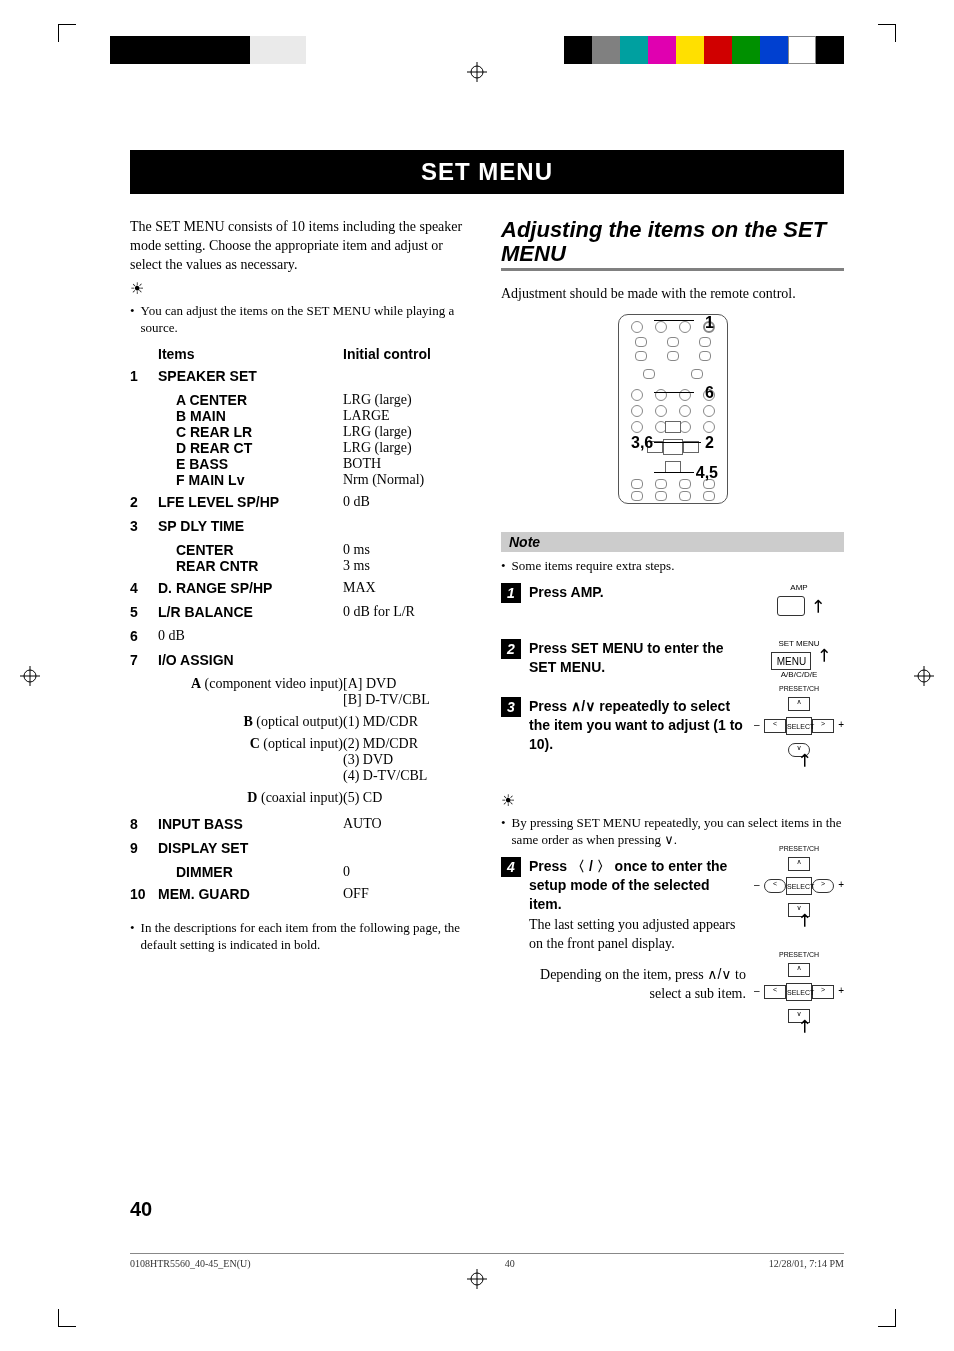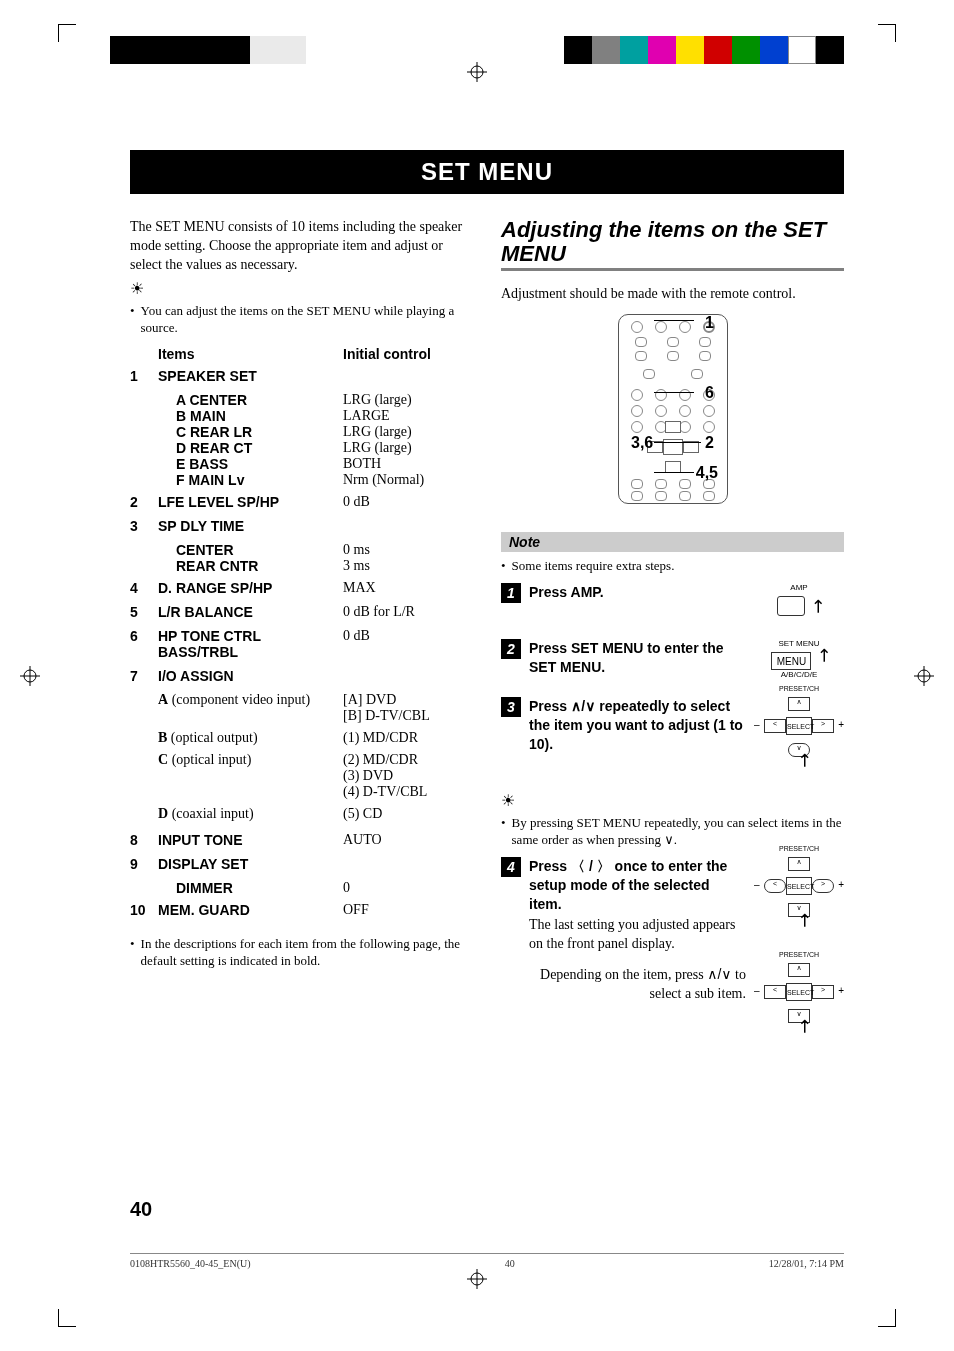--- a/index.html
+++ b/index.html
@@ -53,21 +53,21 @@
   .table .thead .c2 { flex: 1; }
   .table .thead .c3 { width: 130px; }
   .trow { display: flex; margin-bottom: 8px; }
   .trow .num { width: 28px; font-family: Helvetica, Arial, sans-serif; font-weight: bold; }
   .trow .name { flex: 1; font-family: Helvetica, Arial, sans-serif; font-weight: bold; }
   .trow .val { width: 130px; }
   .sub { margin-left: 28px; display: flex; }
   .sub .sname { flex: 1; font-family: Helvetica, Arial, sans-serif; font-weight: bold; padding-left: 18px; }
   .sub .sval { width: 130px; }
   .subplain { margin-left: 28px; display: flex; margin-bottom: 6px; }
-  .subplain .sname2 { flex: 1; }
+  .subplain .sname2 { flex: 1; text-align: right; }
   .subplain .sval2 { width: 130px; }
 
   .section-title { font-family: Helvetica, Arial, sans-serif; font-weight: bold; font-style: italic; font-size: 22px; color: #000; border-bottom: 3px solid #808080; padding-bottom: 2px; margin-bottom: 14px; line-height: 1.1; }
 
   .remote-block { text-align: center; margin: 10px 0 18px; position: relative; height: 200px; }
   .remote-block .remote { width: 110px; height: 190px; border: 1px solid #555; border-radius: 10px; margin: 0 auto; position: relative; background: #fff; }
   .remote .row { display: flex; justify-content: space-around; padding: 2px 6px; }
   .remote .btn { width: 12px; height: 10px; border: 1px solid #888; border-radius: 4px; }
   .remote .btn.round { border-radius: 50%; height: 12px; }
   .remote .cross { position: absolute; bottom: 30px; left: 50%; transform: translateX(-50%); width: 52px; height: 52px; }
@@ -252,21 +252,20 @@
                 <div class="name">D. RANGE SP/HP</div>
                 <div class="val">MAX</div>
               </div>
               <div class="trow">
                 <div class="num">5</div>
                 <div class="name">L/R BALANCE</div>
                 <div class="val">0 dB for L/R</div>
               </div>
               <div class="trow">
                 <div class="num">6</div>
-                <div class="name">HP TONE CTRL BASS/TRBL</div>
                 <div class="val">0 dB</div>
               </div>
               <div class="trow">
                 <div class="num">7</div>
                 <div class="name">I/O ASSIGN</div>
                 <div class="val"></div>
               </div>
               <div class="subplain">
                 <div class="sname2"><b>A</b> (component video input)</div>
                 <div class="sval2">[A] DVD<br>[B] D-TV/CBL</div>
@@ -279,21 +278,21 @@
                 <div class="sname2"><b>C</b> (optical input)</div>
                 <div class="sval2">(2) MD/CDR<br>(3) DVD<br>(4) D-TV/CBL</div>
               </div>
               <div class="subplain">
                 <div class="sname2"><b>D</b> (coaxial input)</div>
                 <div class="sval2">(5) CD</div>
               </div>
               <div style="height: 4px;"></div>
               <div class="trow">
                 <div class="num">8</div>
-                <div class="name">INPUT TONE</div>
+                <div class="name">INPUT BASS</div>
                 <div class="val">AUTO</div>
               </div>
               <div class="trow">
                 <div class="num">9</div>
                 <div class="name">DISPLAY SET</div>
                 <div class="val"></div>
               </div>
               <div class="sub">
                 <div class="sname">DIMMER</div>
                 <div class="sval">0</div>

